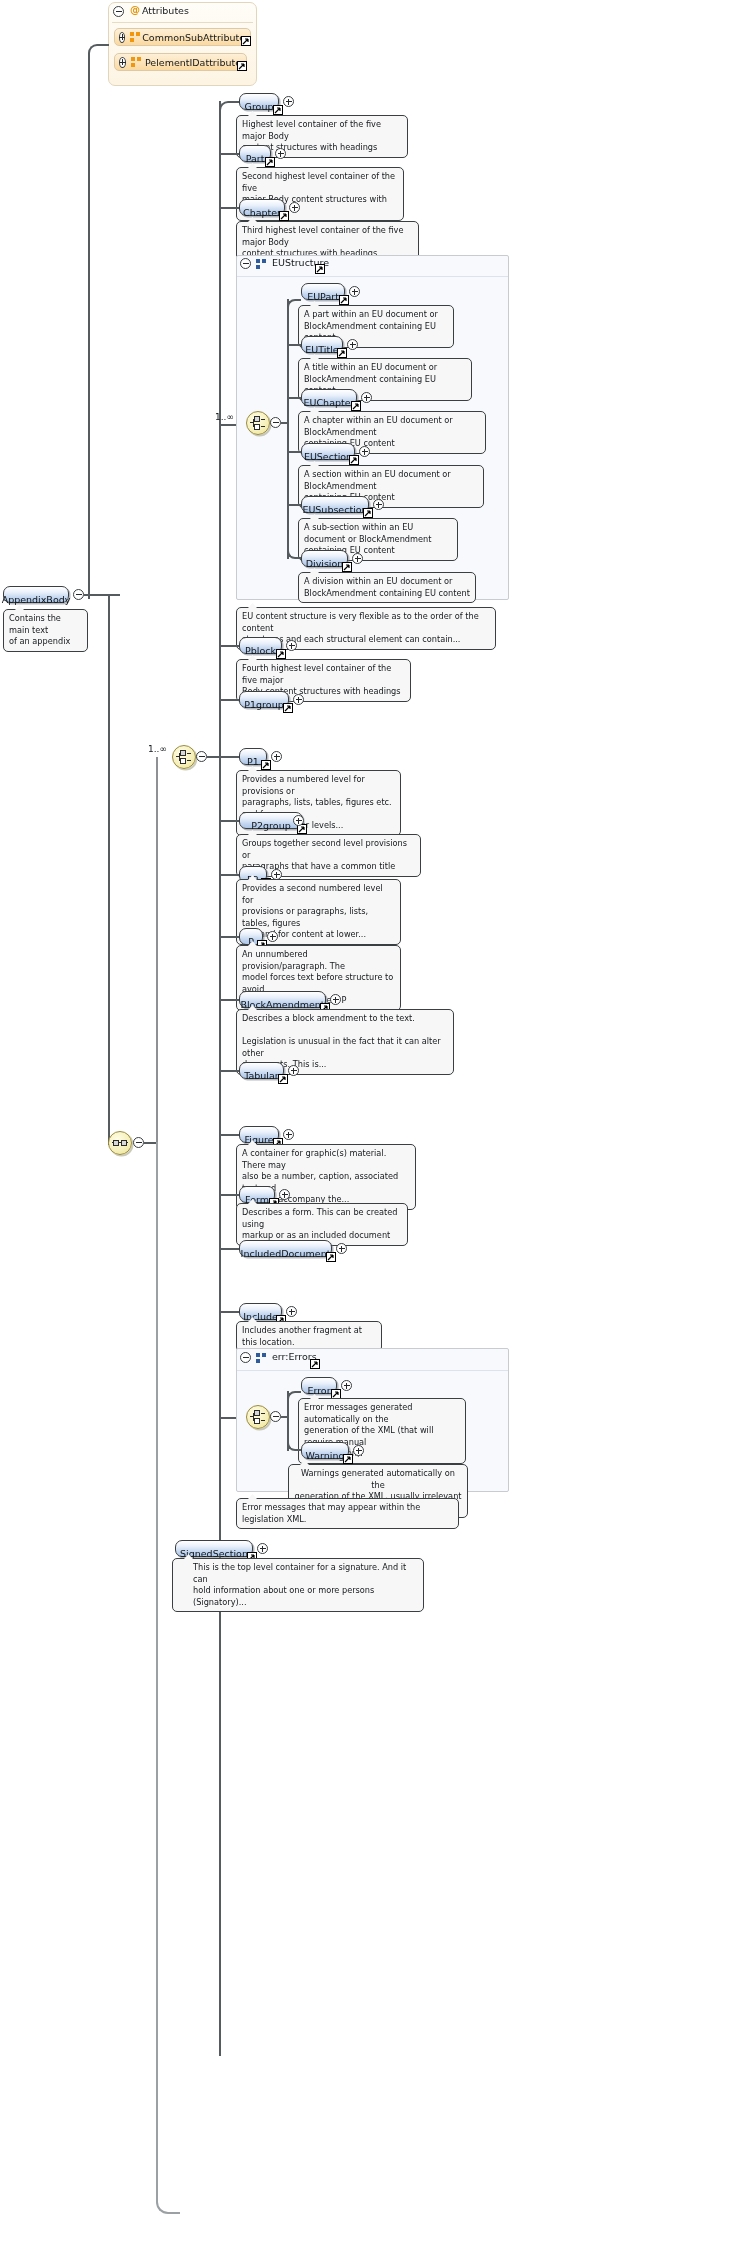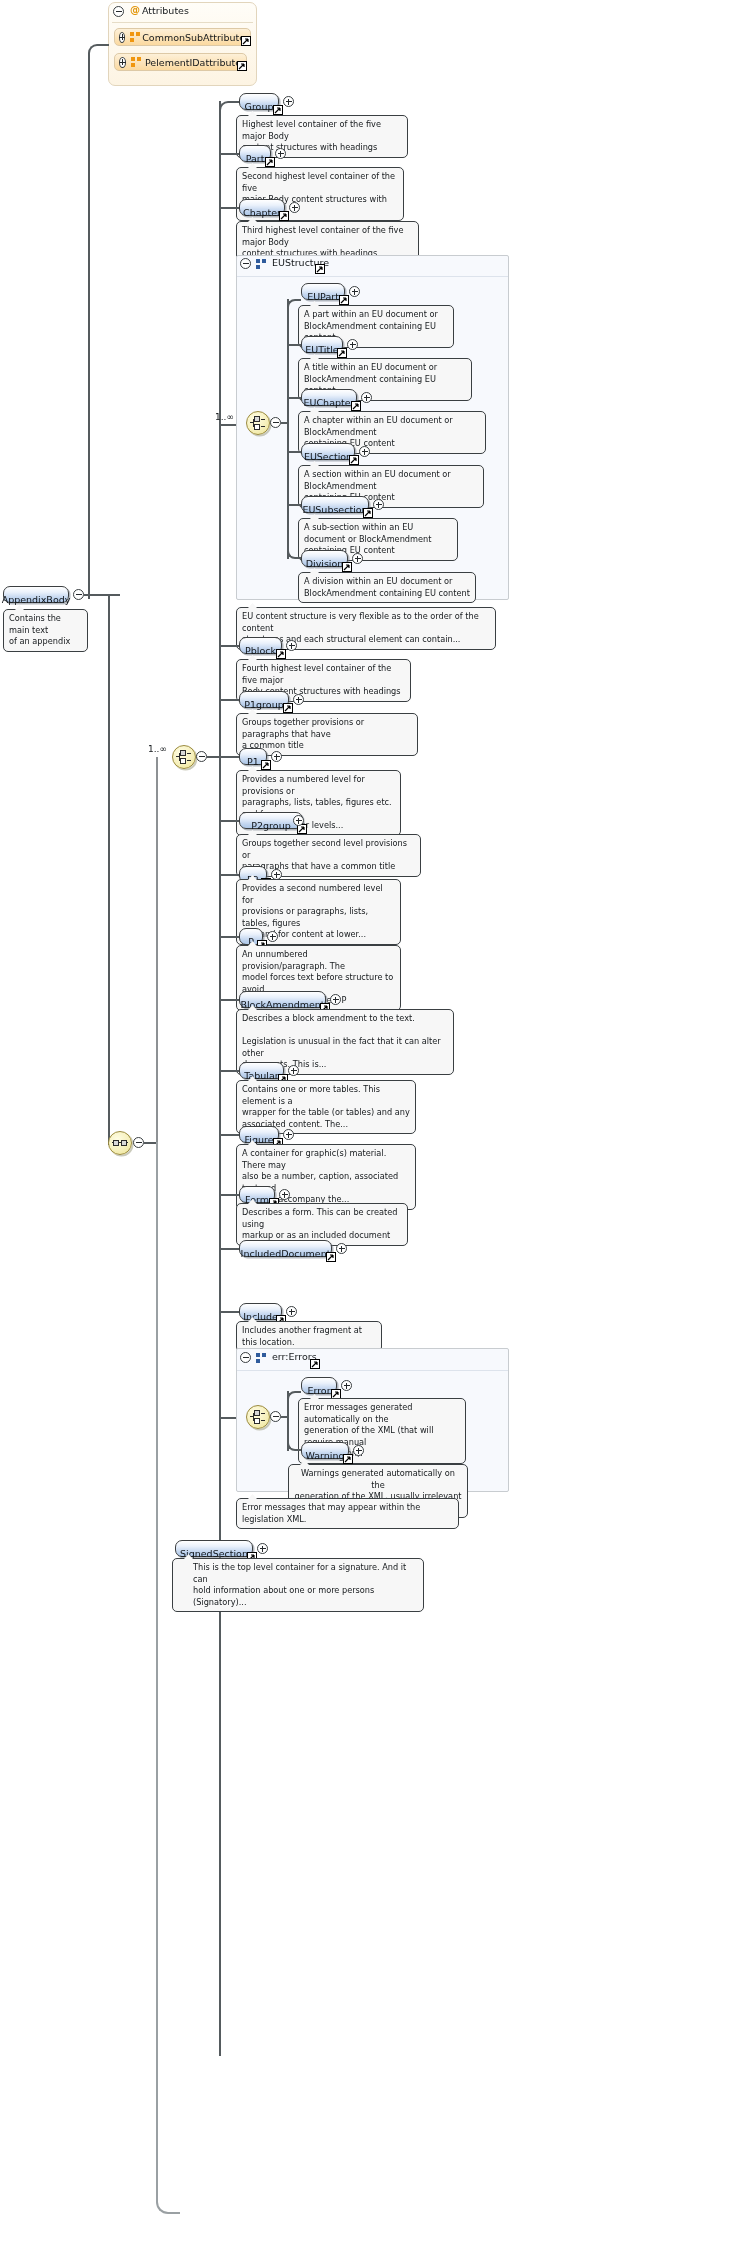--- a/index.html
+++ b/index.html
@@ -477,22 +477,20 @@
     <span class="refbadge">
       <svg width="8" height="8" viewBox="0 0 8 8">
           <path d="M1 7 L6 2 M6 2 L3 2 M6 2 L6 5" stroke="#000" stroke-width="1.2" fill="none"></path>
         </svg>
     </span>
   </div>
   <div class="expander" style="left:293px; top:694px;">
     <span class="bar-h"></span>
       <span class="bar-v"></span>
   </div>
-  <div class="bubble" style="left:236px; top:713px; width:182px;">Groups together provisions or paragraphs that have
-a common title</div>
 
   <div class="hline" style="left:219px; top:756px; width:20px;"></div>
   <div class="node" style="left:239px; top:748px; width:28px;">
     <span class="lbl">P1</span>
     <span class="refbadge">
       <svg width="8" height="8" viewBox="0 0 8 8">
           <path d="M1 7 L6 2 M6 2 L3 2 M6 2 L6 5" stroke="#000" stroke-width="1.2" fill="none"></path>
         </svg>
     </span>
   </div>
@@ -578,23 +576,20 @@
     <span class="refbadge">
       <svg width="8" height="8" viewBox="0 0 8 8">
           <path d="M1 7 L6 2 M6 2 L3 2 M6 2 L6 5" stroke="#000" stroke-width="1.2" fill="none"></path>
         </svg>
     </span>
   </div>
   <div class="expander" style="left:288px; top:1065px;">
     <span class="bar-h"></span>
       <span class="bar-v"></span>
   </div>
-  <div class="bubble" style="left:236px; top:1080px; width:180px;">Contains one or more tables. This element is a
-wrapper for the table (or tables) and any
-associated content. The...</div>
 
   <div class="hline" style="left:219px; top:1134px; width:20px;"></div>
   <div class="node" style="left:239px; top:1126px; width:40px;">
     <span class="lbl">Figure</span>
     <span class="refbadge">
       <svg width="8" height="8" viewBox="0 0 8 8">
           <path d="M1 7 L6 2 M6 2 L3 2 M6 2 L6 5" stroke="#000" stroke-width="1.2" fill="none"></path>
         </svg>
     </span>
   </div>

